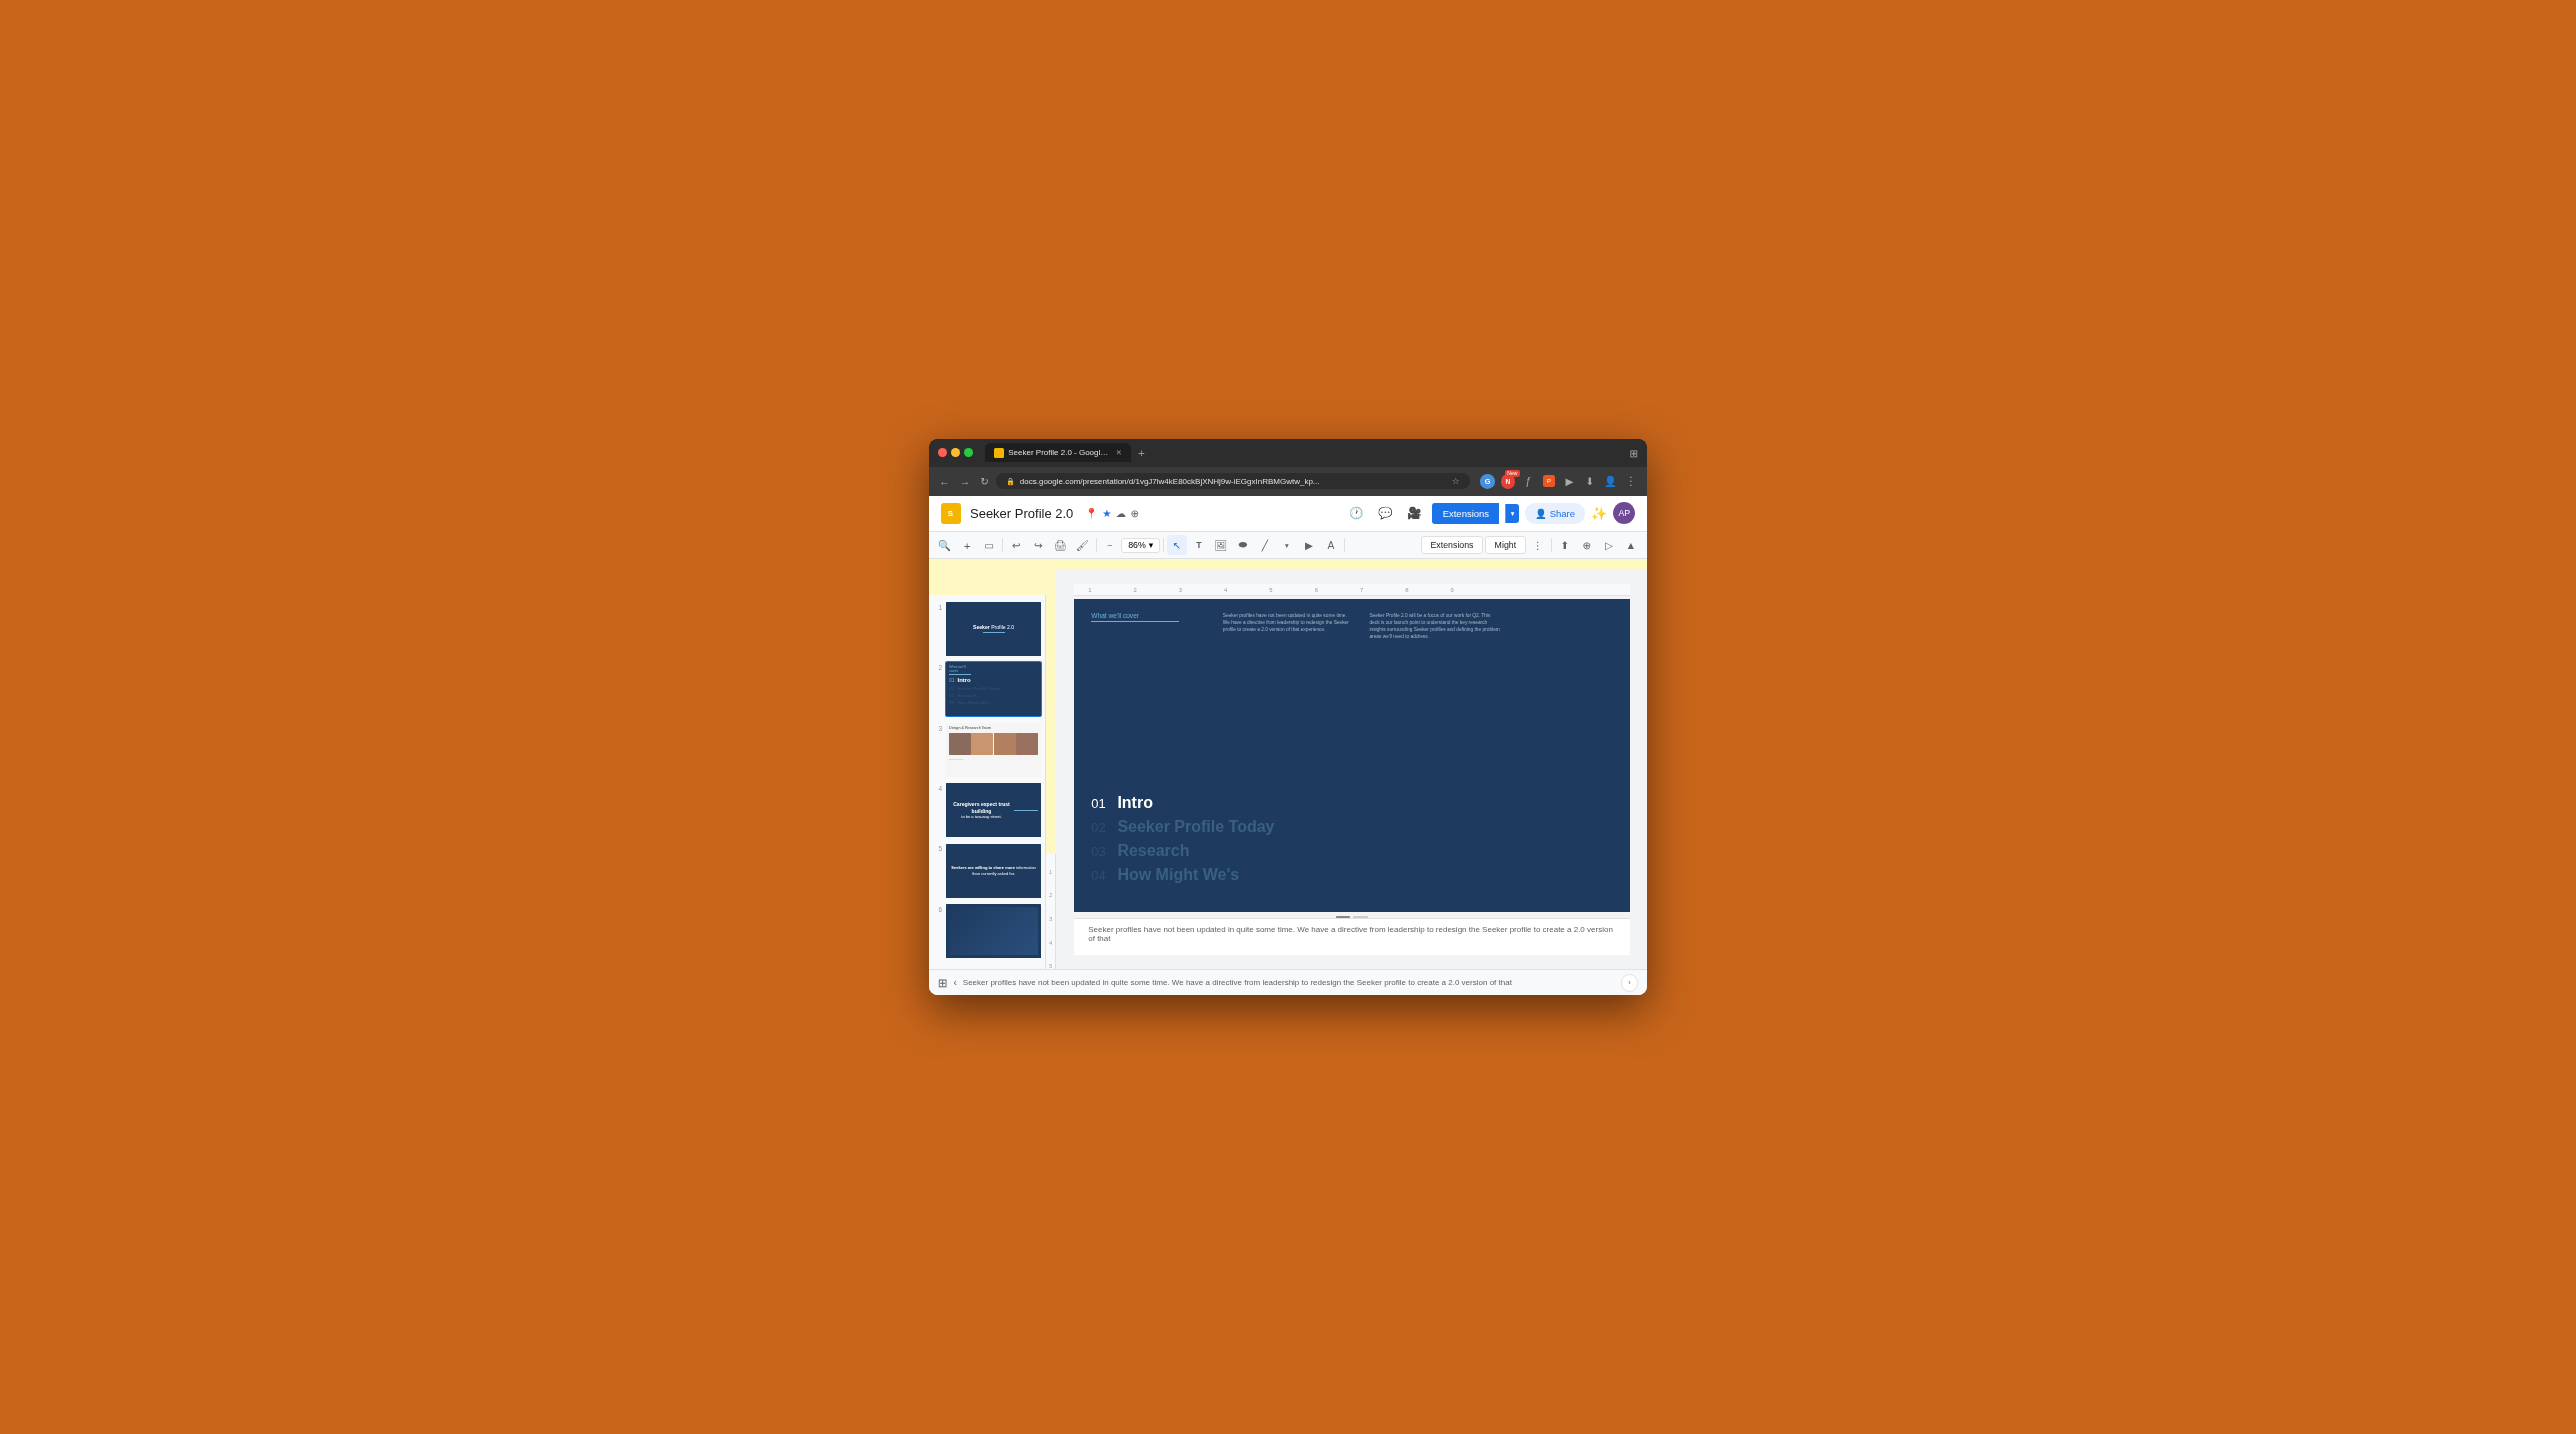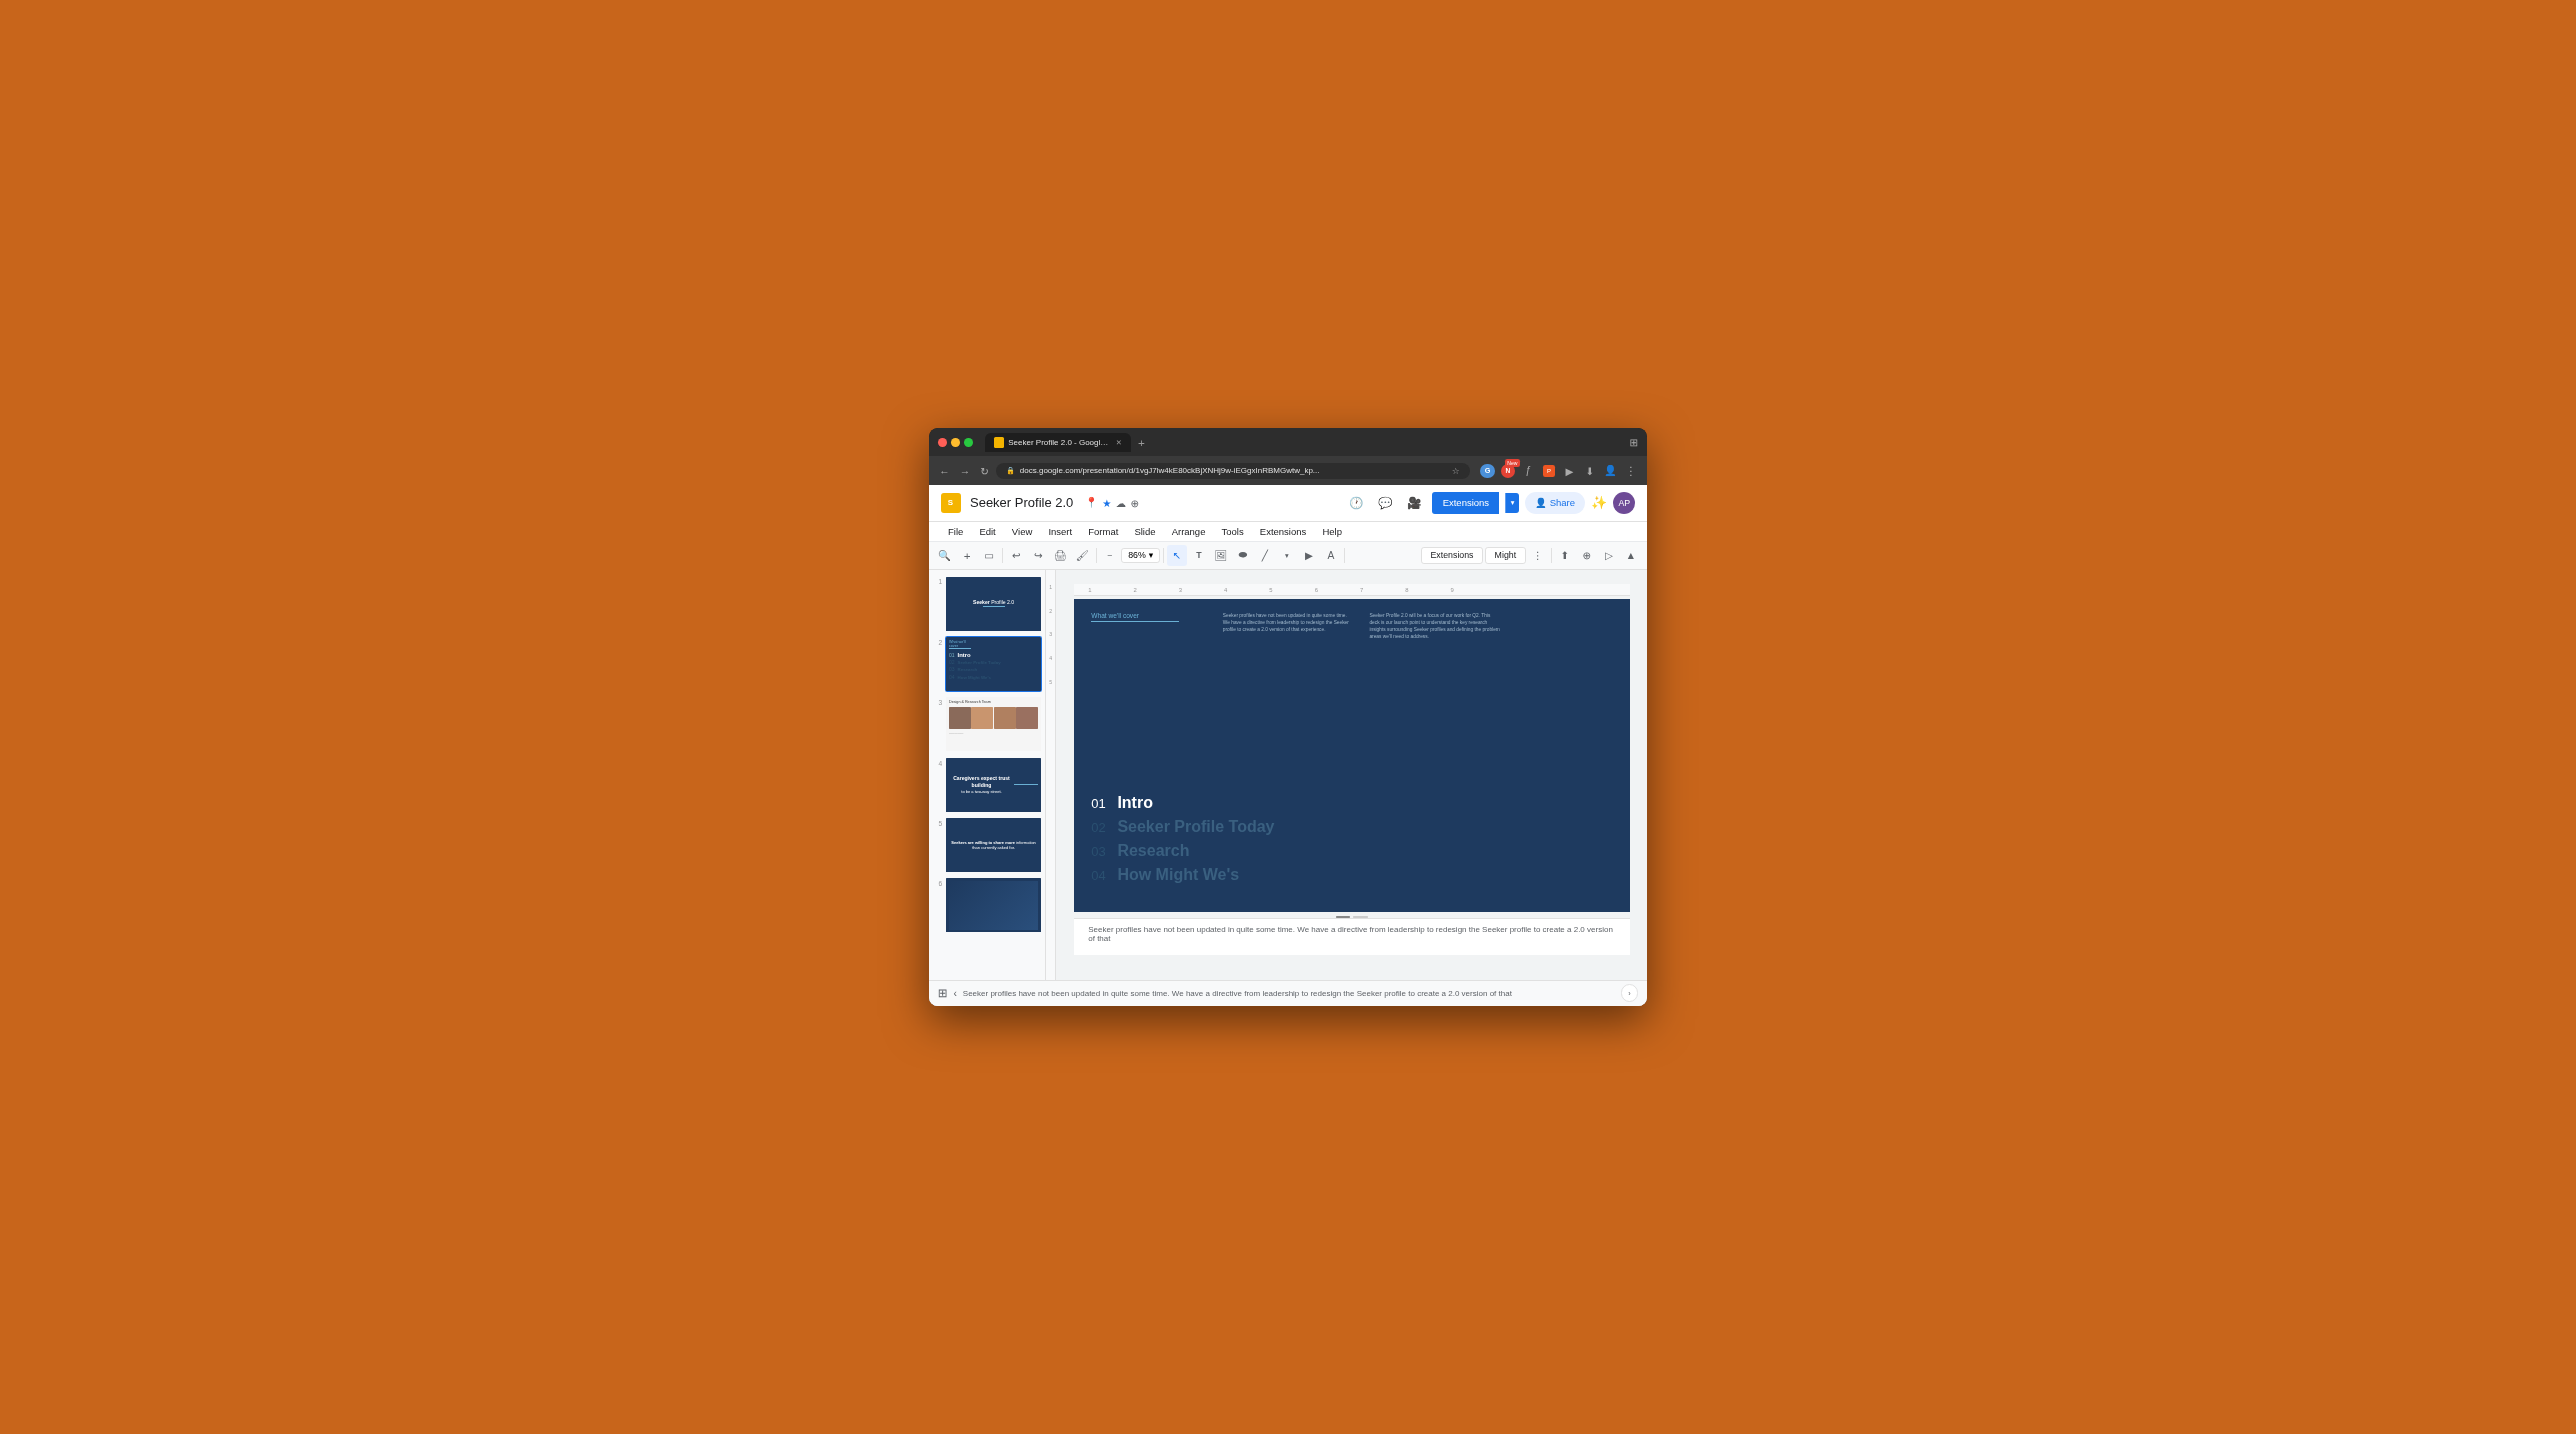--- a/index.html
+++ b/index.html
@@ -322,20 +322,21 @@
       background: white;
       font-size: 8.8px;
       cursor: pointer;
       color: #202124;
     }
     
     .main-area {
       display: flex;
       height: 410px;
       background: #fef9c3;
+      align-items: flex-end;
     }
     
     .slide-panel {
       width: 117px;
       background: #f8f9fa;
       border-right: 0.7px solid #e0e0e0;
       overflow-y: auto;
       padding: 5.9px 2.9px;
     }
     .slide-item {
@@ -646,32 +647,20 @@
         <button class="share-btn">
           <span>👤</span>
           
           Share
         </button>
         <button class="ai-btn" title="AI Assistant">✨</button>
         <div class="avatar">AP</div>
       </div>
     </div>
 
-    <div class="menu-bar">
-      <span class="menu-item">File</span>
-      <span class="menu-item">Edit</span>
-      <span class="menu-item">View</span>
-      <span class="menu-item">Insert</span>
-      <span class="menu-item">Format</span>
-      <span class="menu-item">Slide</span>
-      <span class="menu-item">Arrange</span>
-      <span class="menu-item">Tools</span>
-      <span class="menu-item">Extensions</span>
-      <span class="menu-item">Help</span>
-    </div>
 
     <div class="toolbar">
       <button class="tool-btn">🔍</button>
       <button class="tool-btn" style="font-size:11.7px;">+</button>
       <button class="tool-btn">▭</button>
       <div class="tool-separator"></div>
       <button class="tool-btn">↩</button>
       <button class="tool-btn">↪</button>
       <button class="tool-btn">🖨</button>
       <button class="tool-btn">🖌</button>

